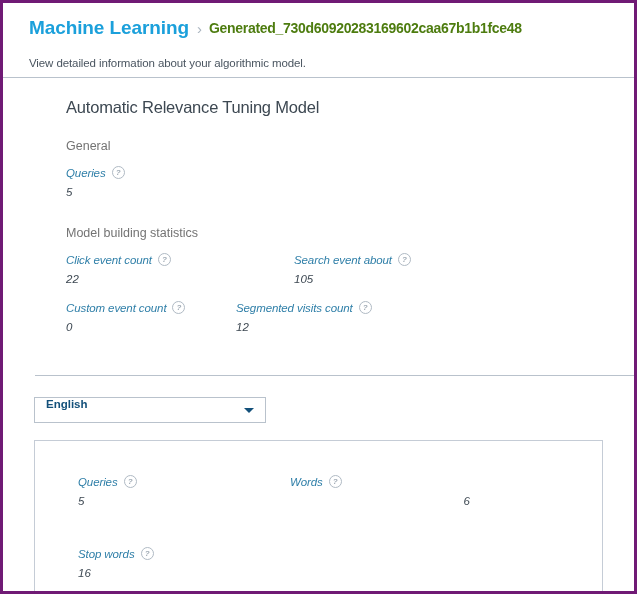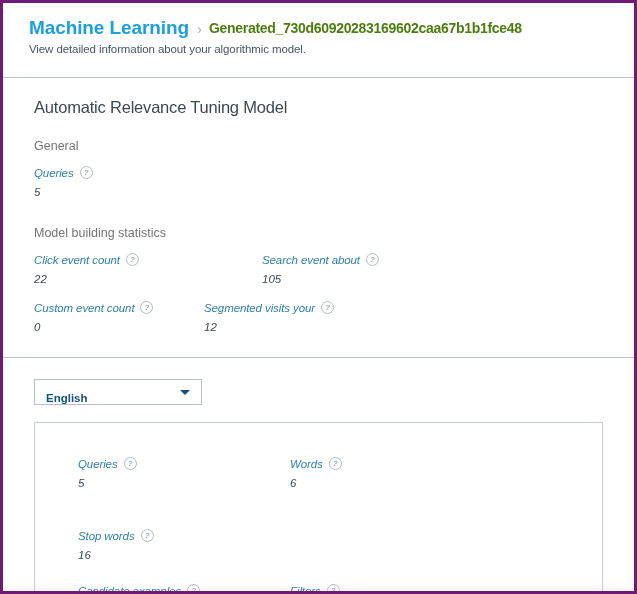--- a/index.html
+++ b/index.html
@@ -48,35 +48,36 @@
     margin: 0 7px 0 8px;
     line-height: 1;
   }
   .crumb-current {
     color: #4d7c0f;
     font-size: 14px;
     font-weight: bold;
     letter-spacing: -0.3px;
   }
   .subtitle {
-    margin-top: 4px;
+    margin-top: 18px;
     font-size: 11.5px;
     color: #4a5560;
     letter-spacing: -0.1px;
   }
 
   
   .section {
     box-sizing: border-box;
     padding: 0 31px;
   }
   .section.top {
     padding-top: 20px;
-    padding-bottom: 8px;
+    padding-bottom: 26px;
     border-bottom: 1px solid #b9c2cc;
+    margin-left: 32px;
   }
   .section.bottom {
     padding-top: 21px;
   }
   .model-title {
     font-size: 16.5px;
     color: #3d4852;
     font-weight: normal;
     letter-spacing: -0.2px;
     margin: 0 0 22px 0;
@@ -133,26 +134,26 @@
 
   
   .lang-label {
     font-size: 12.5px;
     color: #2b6f96;
     margin: 0 0 10px 0;
   }
   .select {
     position: relative;
     box-sizing: border-box;
-    width: 168px;
+    width: 232px;
     height: 26px;
     border: 1px solid #b9c2cc;
     background: #ffffff;
     display: flex;
-    align-items: flex-end;
+    align-items: flex-start;
     padding: 0 11px;
     cursor: pointer;
   }
   .select-value {
     font-size: 11.5px;
     color: #13507a;
     font-weight: bold;
   }
   .caret {
     position: absolute;
@@ -170,21 +171,21 @@
   .card {
     box-sizing: border-box;
     margin-top: 17px;
     border: 1px solid #c5ccd6;
     background: #ffffff;
     height: 184px;
     padding: 34px 0 0 43px;
   }
   .card .stat-label { color: #2f7fa8; }
   .card-w1 { width: 212px; }
-  .card-w2 { width: 180px; }
+  .card-w2 { width: 180px; text-align: right; }
   .card-w3 { width: 140px; margin-top: 24px; }
 </style>
 </head>
 <body>
 
 <div class="page">
 
   <div class="header">
     <div class="breadcrumb">
       <span class="crumb-link">Machine Learning</span>
@@ -232,21 +233,21 @@
       <div class="stat stat-w3">
         <div class="stat-label">
           <span>Custom event count</span>
           <span class="info-circle">?</span>
         </div>
         <div class="stat-value">0</div>
       </div>
 
       <div class="stat stat-w1" style="margin-bottom:0;">
         <div class="stat-label">
-          <span>Segmented visits your</span>
+          <span>Segmented visits count</span>
           <span class="info-circle">?</span>
         </div>
         <div class="stat-value">12</div>
       </div>
     </div>
   </div>
 
   <div class="section bottom">
 
     <div class="select">

